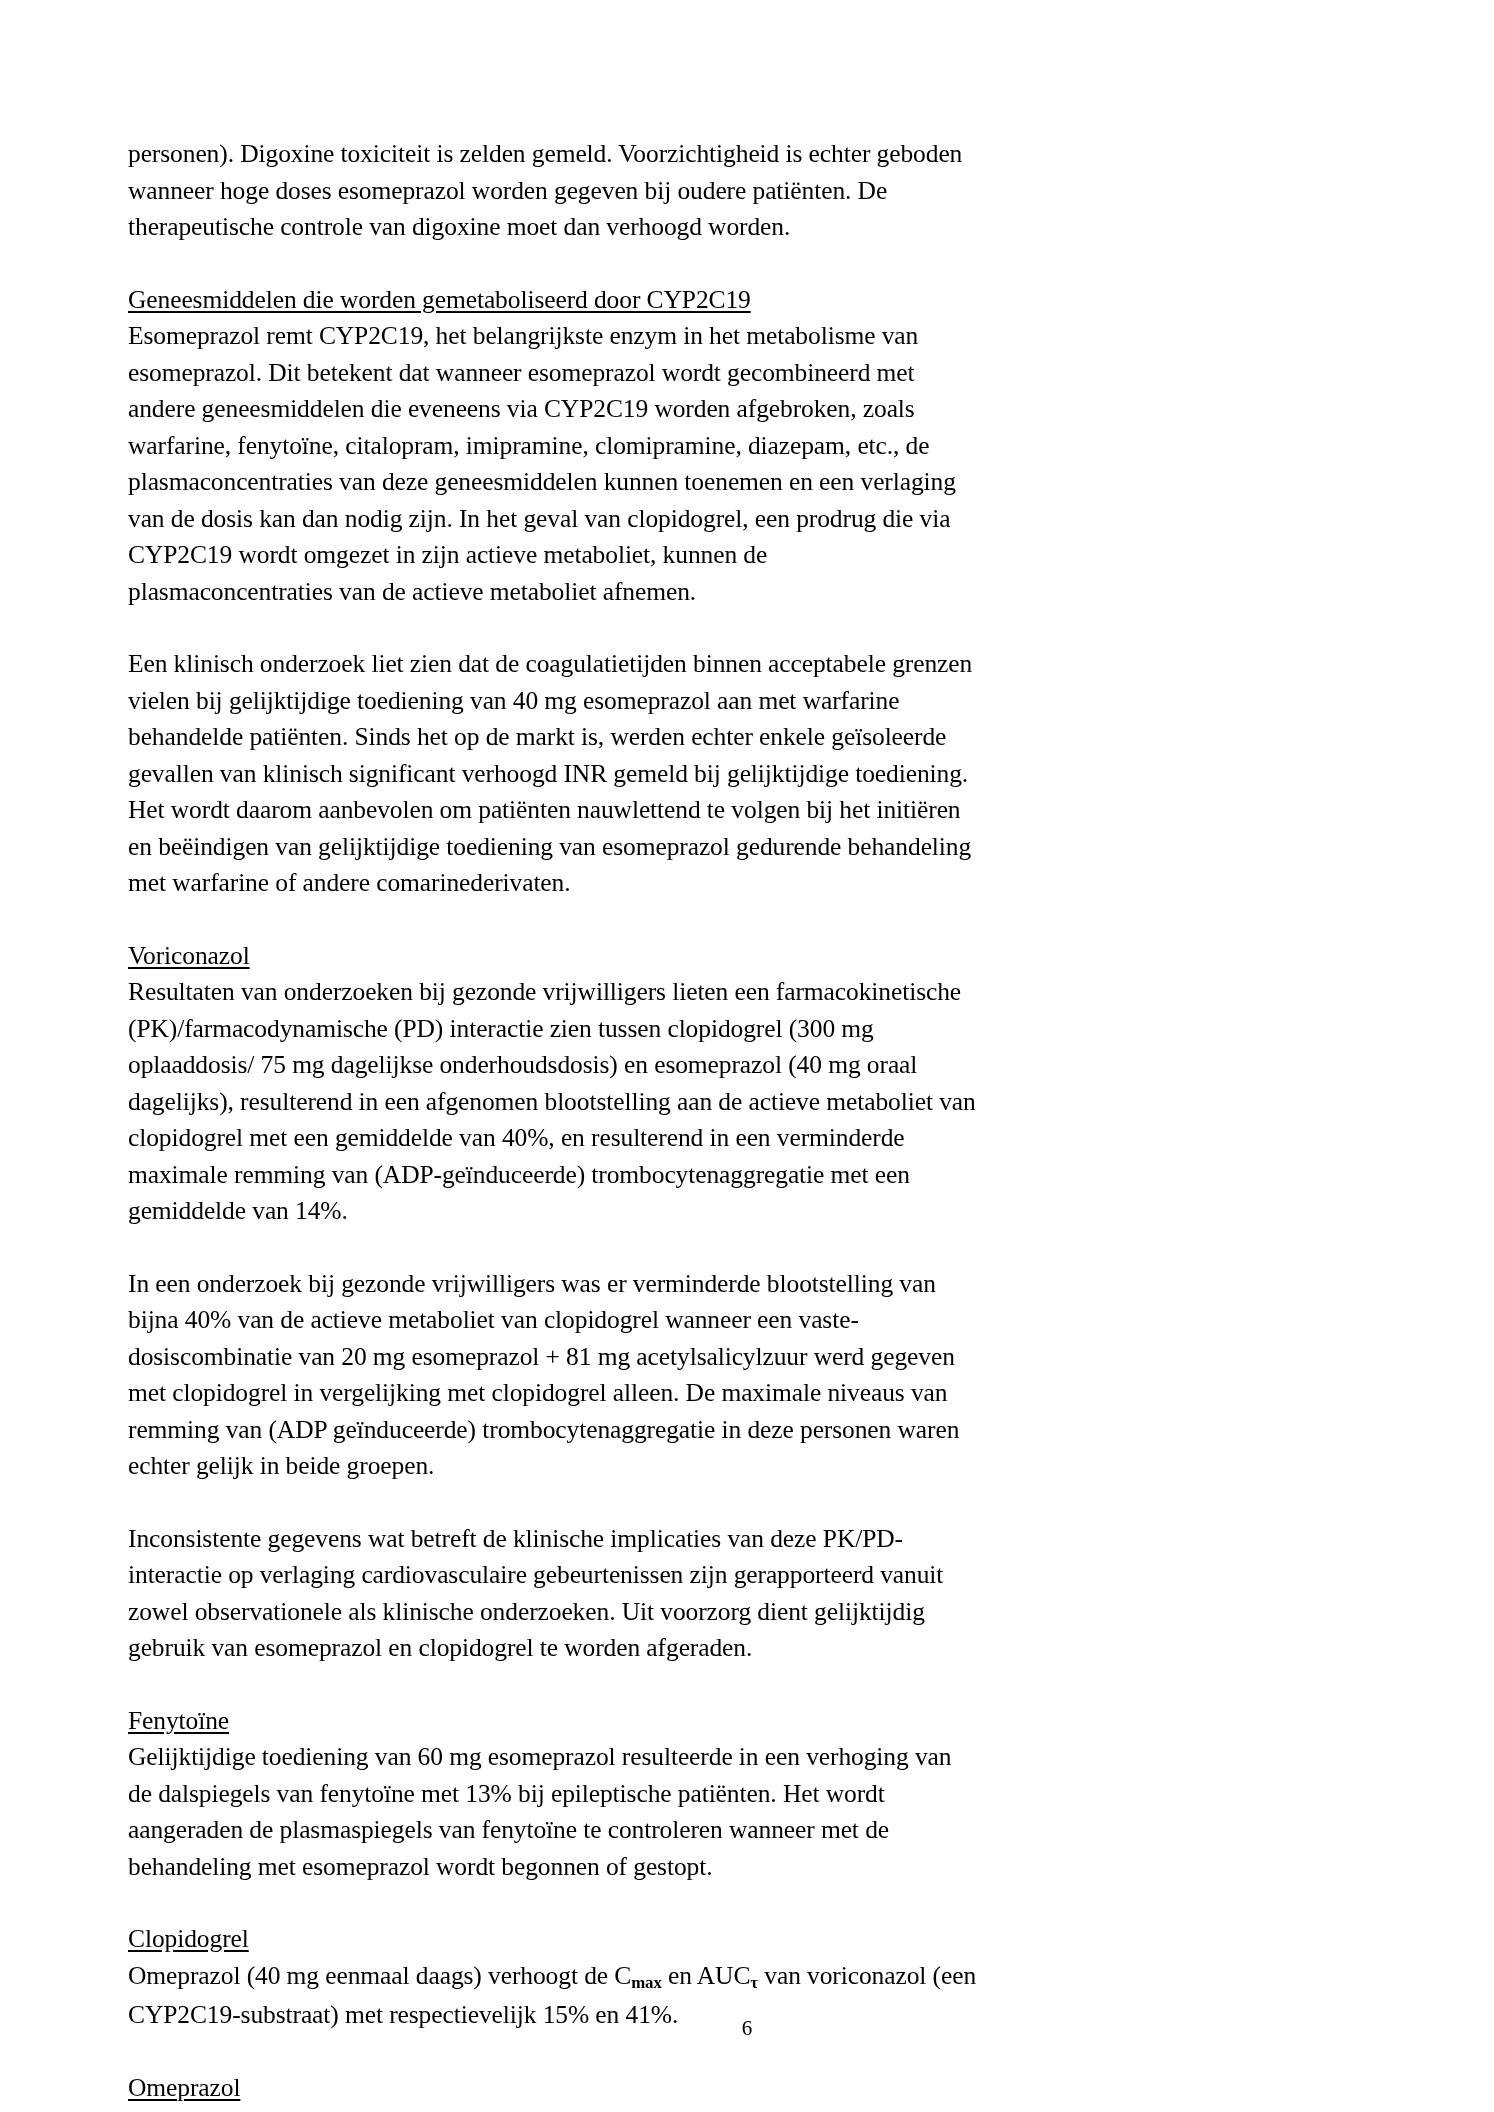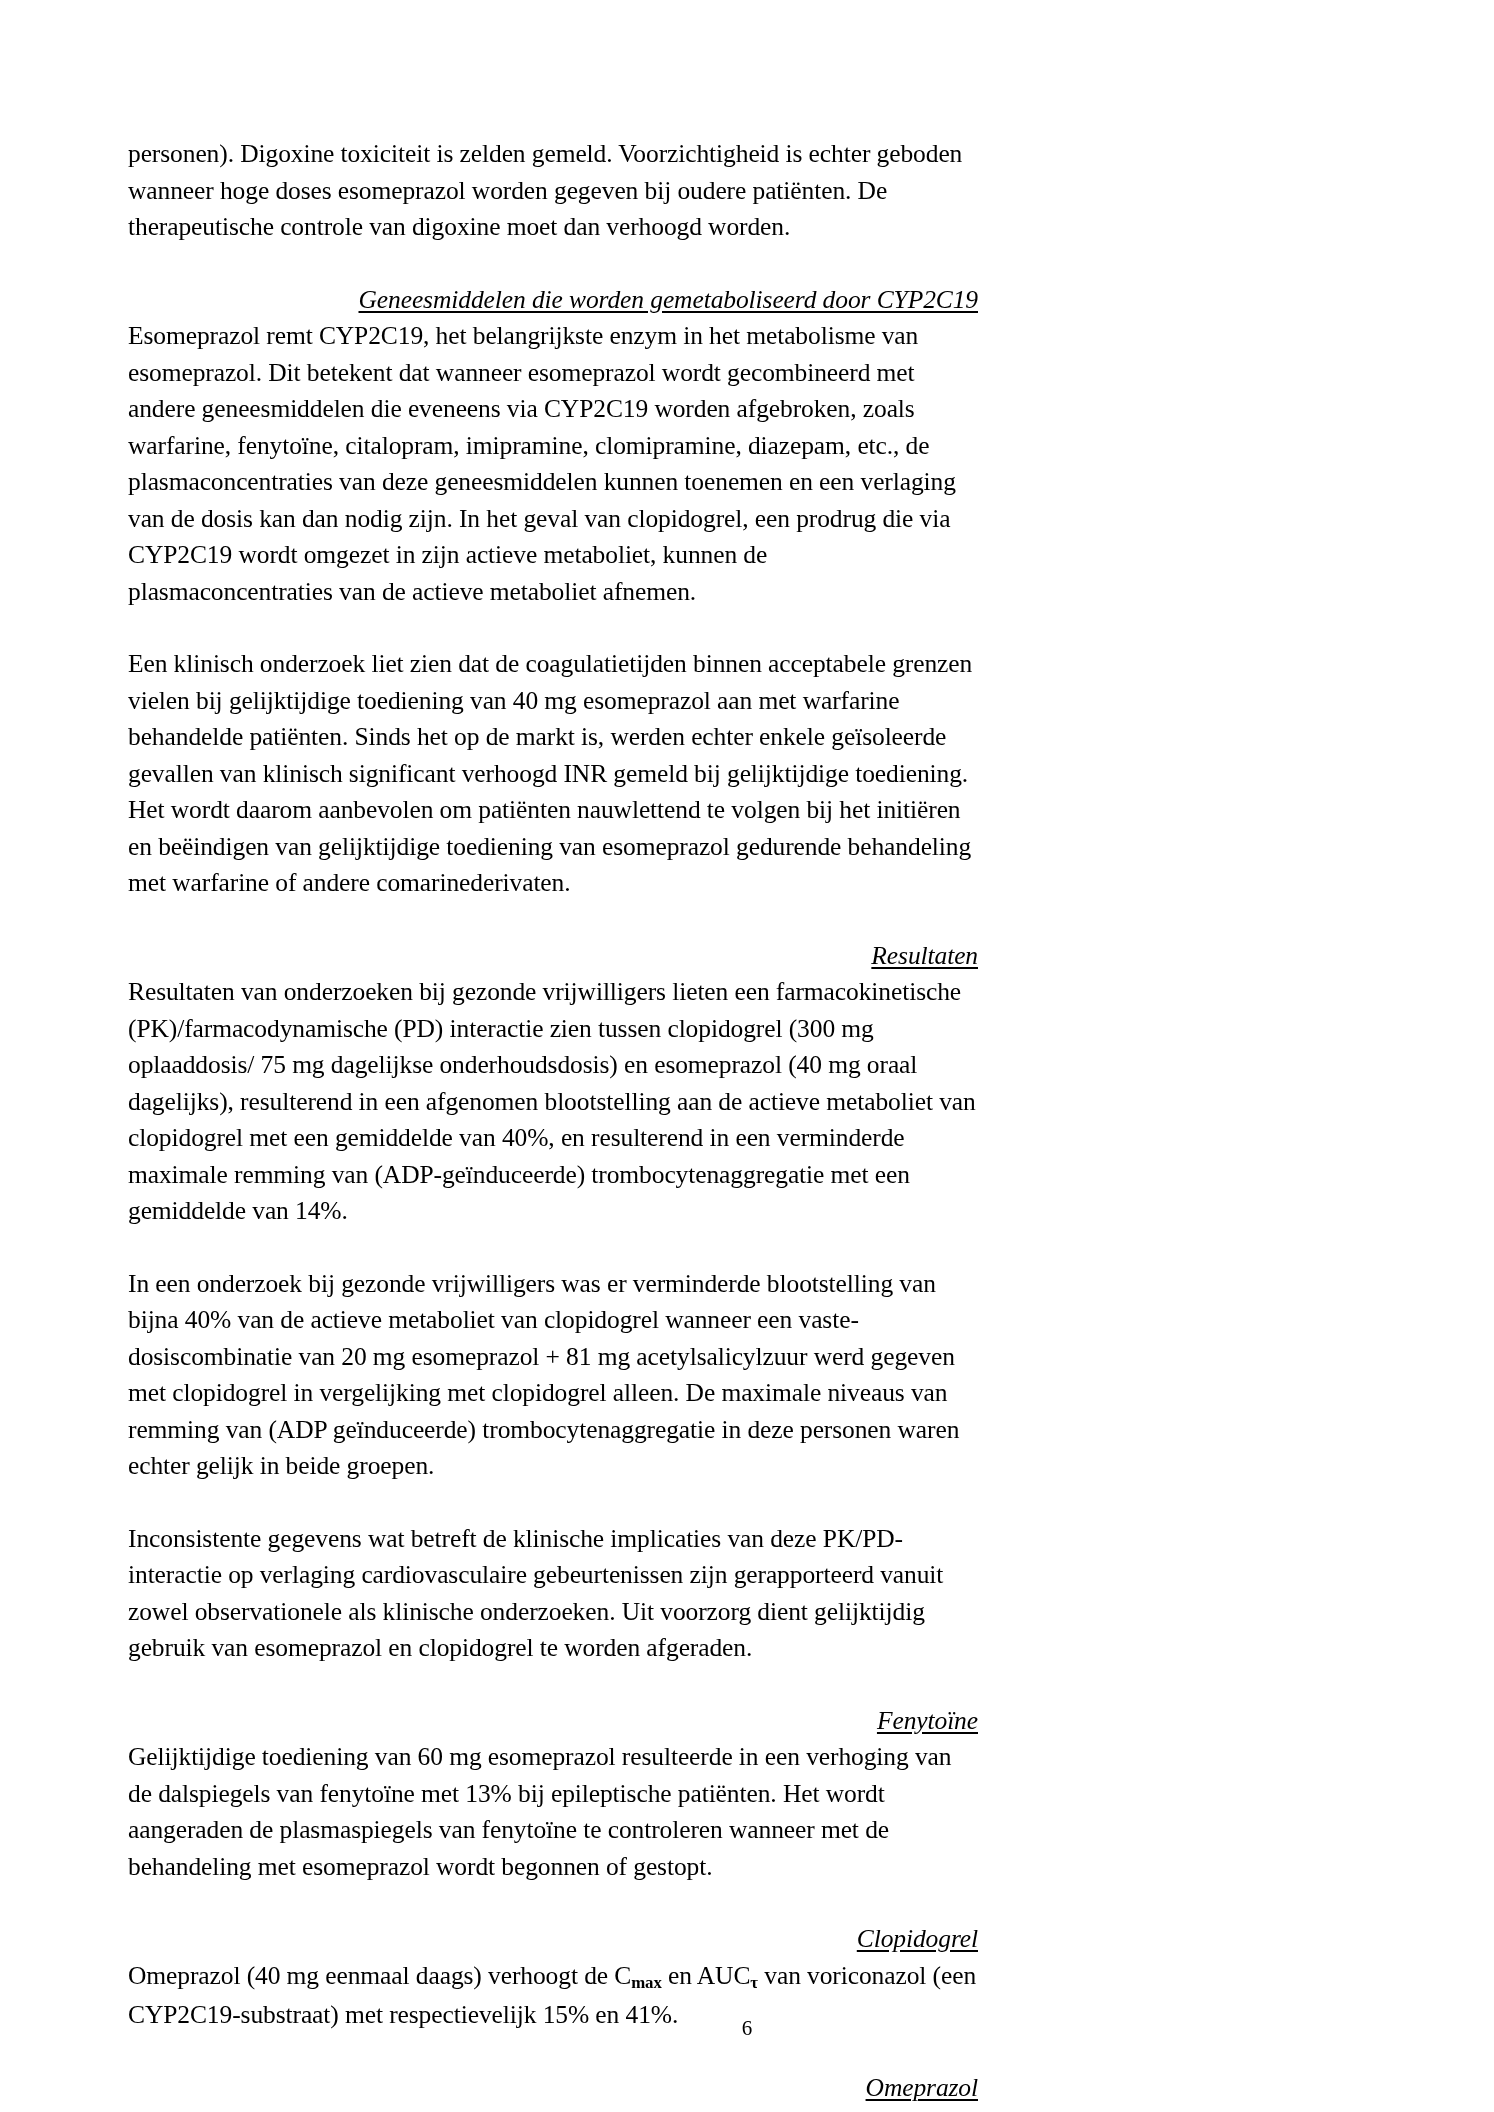--- a/index.html
+++ b/index.html
@@ -29,27 +29,25 @@
     margin: 0;
     padding: 0;
   }
   .para {
     margin-bottom: 0;
   }
   .gap {
     height: 36px;
   }
   .heading {
-    font-style: italic;
     text-decoration: underline;
     text-underline-offset: 3px;
     margin: 0;
     padding: 0;
     white-space: nowrap;
-    text-align: right;
   }
   sub {
     font-size: 0.66em;
     vertical-align: baseline;
     position: relative;
     top: 0.28em;
     font-weight: bold;
   }
   .page-number {
     position: absolute;
@@ -74,21 +72,21 @@
 
     <p class="heading">Geneesmiddelen die worden gemetaboliseerd door CYP2C19</p>
     <p class="para">Esomeprazol remt CYP2C19, het belangrijkste enzym in het metabolisme van esomeprazol. Dit betekent dat wanneer esomeprazol wordt gecombineerd met andere geneesmiddelen die eveneens via CYP2C19 worden afgebroken, zoals warfarine, fenytoïne, citalopram, imipramine, clomipramine, diazepam, etc., de plasmaconcentraties van deze geneesmiddelen kunnen toenemen en een verlaging van de dosis kan dan nodig zijn. In het geval van clopidogrel, een prodrug die via CYP2C19 wordt omgezet in zijn actieve metaboliet, kunnen de plasmaconcentraties van de actieve metaboliet afnemen.</p>
 
     <div class="gap"></div>
 
     <p class="para">Een klinisch onderzoek liet zien dat de coagulatietijden binnen acceptabele grenzen vielen bij gelijktijdige toediening van 40 mg esomeprazol aan met warfarine behandelde patiënten. Sinds het op de markt is, werden echter enkele geïsoleerde gevallen van klinisch significant verhoogd INR gemeld bij gelijktijdige toediening. Het wordt daarom aanbevolen om patiënten nauwlettend te volgen bij het initiëren en beëindigen van gelijktijdige toediening van esomeprazol gedurende behandeling met warfarine of andere comarinederivaten.</p>
 
     <div class="gap"></div>
 
-    <p class="heading">Resultaten</p>
+    <p class="heading">Voriconazol</p>
     <p class="para">Resultaten van onderzoeken bij gezonde vrijwilligers lieten een farmacokinetische (PK)/farmacodynamische (PD) interactie zien tussen clopidogrel (300 mg oplaaddosis/ 75 mg dagelijkse onderhoudsdosis) en esomeprazol (40 mg oraal dagelijks), resulterend in een afgenomen blootstelling aan de actieve metaboliet van clopidogrel met een gemiddelde van 40%, en resulterend in een verminderde maximale remming van (ADP-geïnduceerde) trombocytenaggregatie met een gemiddelde van 14%.</p>
 
     <div class="gap"></div>
 
     <p class="para">In een onderzoek bij gezonde vrijwilligers was er verminderde blootstelling van bijna 40% van de actieve metaboliet van clopidogrel wanneer een vaste-dosiscombinatie van 20 mg esomeprazol + 81 mg acetylsalicylzuur werd gegeven met clopidogrel in vergelijking met clopidogrel alleen. De maximale niveaus van remming van (ADP geïnduceerde) trombocytenaggregatie in deze personen waren echter gelijk in beide groepen.</p>
 
     <div class="gap"></div>
 
     <p class="para">Inconsistente gegevens wat betreft de klinische implicaties van deze PK/PD-interactie op verlaging cardiovasculaire gebeurtenissen zijn gerapporteerd vanuit zowel observationele als klinische onderzoeken. Uit voorzorg dient gelijktijdig gebruik van esomeprazol en clopidogrel te worden afgeraden.</p>
 

